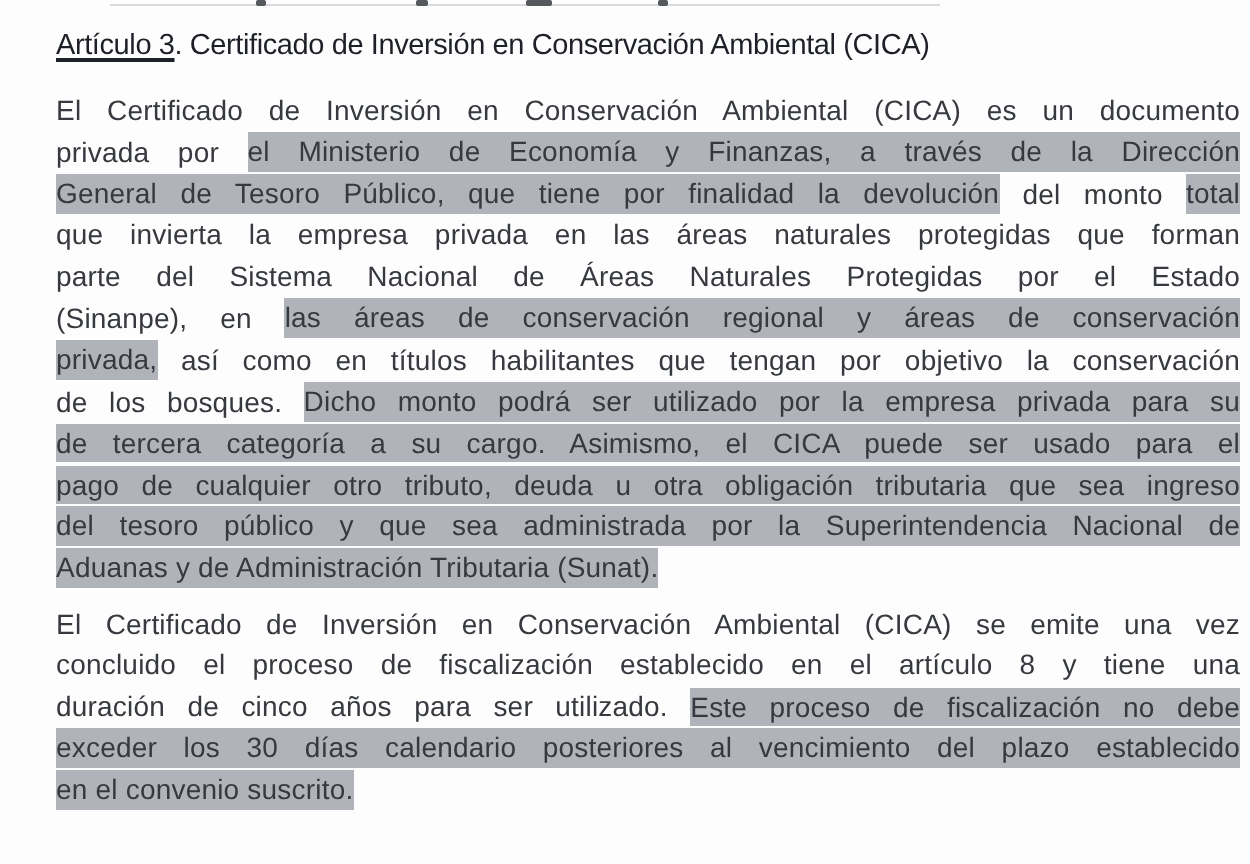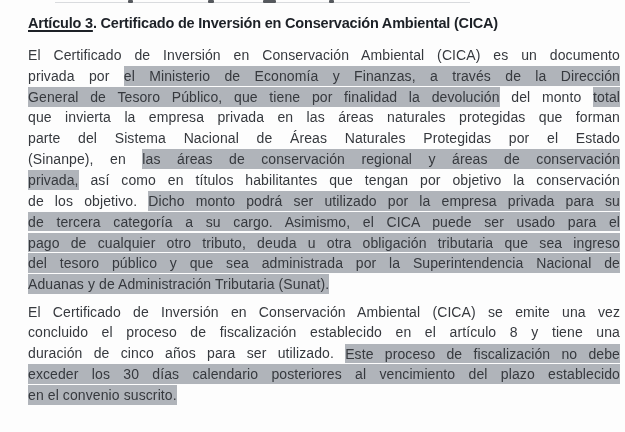--- a/index.html
+++ b/index.html
@@ -16,21 +16,21 @@
   }
   .page{position:relative;width:625px;height:432px;background:var(--bg);}
 
   
   .frag{position:absolute;background:#55585d;border-radius:1px;}
   .frag-streak{position:absolute;background:#d9dbde;}
 
   .content{position:absolute;left:28px;top:13px;width:592px;}
 
   .doc-title{
-    font-size:14.5px;font-weight:bold;letter-spacing:-0.2px;
+    font-size:14.5px;font-weight:normal;letter-spacing:-0.2px;
     color:var(--title-text);line-height:21px;margin:0 0 11px 0;
     white-space:nowrap;
   }
   .doc-title .u{
     text-decoration:underline;
     text-decoration-thickness:2px;
     text-underline-offset:2px;
   }
 
   .para{margin:0 0 7px 0;}
@@ -68,21 +68,21 @@
 
     <div>
         <div class="para">
           <div class="line"><span>El Certificado de Inversión en Conservación Ambiental (CICA) es un documento</span></div>
           <div class="line"><span>privada por </span><span class="hl">el Ministerio de Economía y Finanzas, a través de la Dirección</span></div>
           <div class="line"><span class="hl">General de Tesoro Público, que tiene por finalidad la devolución</span><span> del monto </span><span class="hl">total</span></div>
           <div class="line"><span>que invierta la empresa privada en las áreas naturales protegidas que forman</span></div>
           <div class="line"><span>parte del Sistema Nacional de Áreas Naturales Protegidas por el Estado</span></div>
           <div class="line"><span>(Sinanpe), en </span><span class="hl">las áreas de conservación regional y áreas de conservación</span></div>
           <div class="line"><span class="hl">privada,</span><span> así como en títulos habilitantes que tengan por objetivo la conservación</span></div>
-          <div class="line"><span>de los objetivo. </span><span class="hl">Dicho monto podrá ser utilizado por la empresa privada para su</span></div>
+          <div class="line"><span>de los bosques. </span><span class="hl">Dicho monto podrá ser utilizado por la empresa privada para su</span></div>
           <div class="line"><span class="hl">de tercera categoría a su cargo. Asimismo, el CICA puede ser usado para el</span></div>
           <div class="line"><span class="hl">pago de cualquier otro tributo, deuda u otra obligación tributaria que sea ingreso</span></div>
           <div class="line"><span class="hl">del tesoro público y que sea administrada por la Superintendencia Nacional de</span></div>
           <div class="line last"><span class="hl">Aduanas y de Administración Tributaria (Sunat).</span></div>
         </div>
         <div class="para">
           <div class="line"><span>El Certificado de Inversión en Conservación Ambiental (CICA) se emite una vez</span></div>
           <div class="line"><span>concluido el proceso de fiscalización establecido en el artículo 8 y tiene una</span></div>
           <div class="line"><span>duración de cinco años para ser utilizado. </span><span class="hl">Este proceso de fiscalización no debe</span></div>
           <div class="line"><span class="hl">exceder los 30 días calendario posteriores al vencimiento del plazo establecido</span></div>

